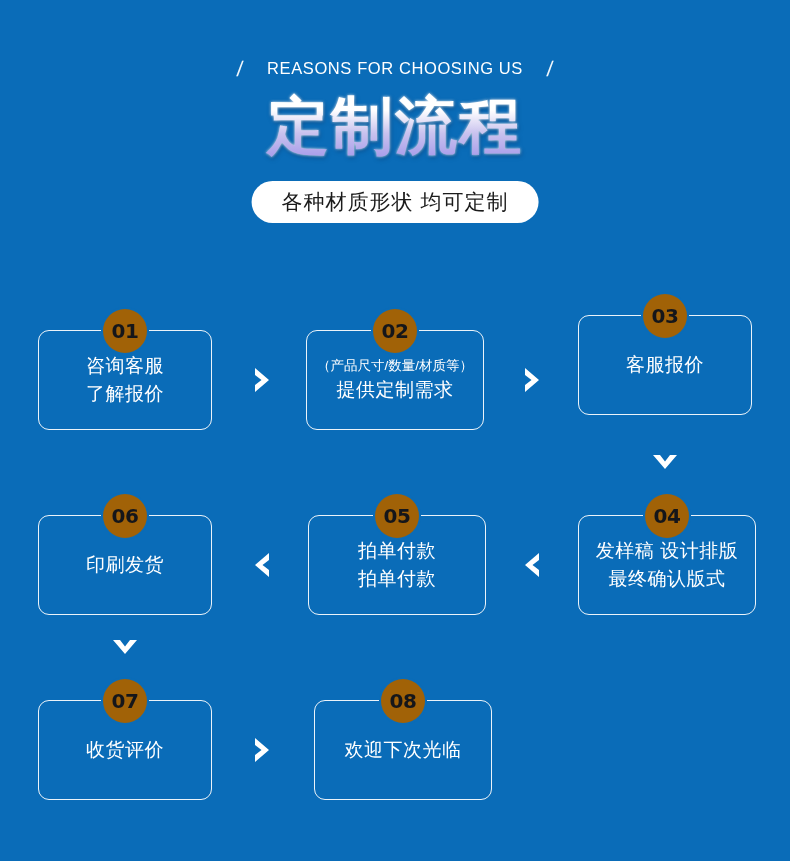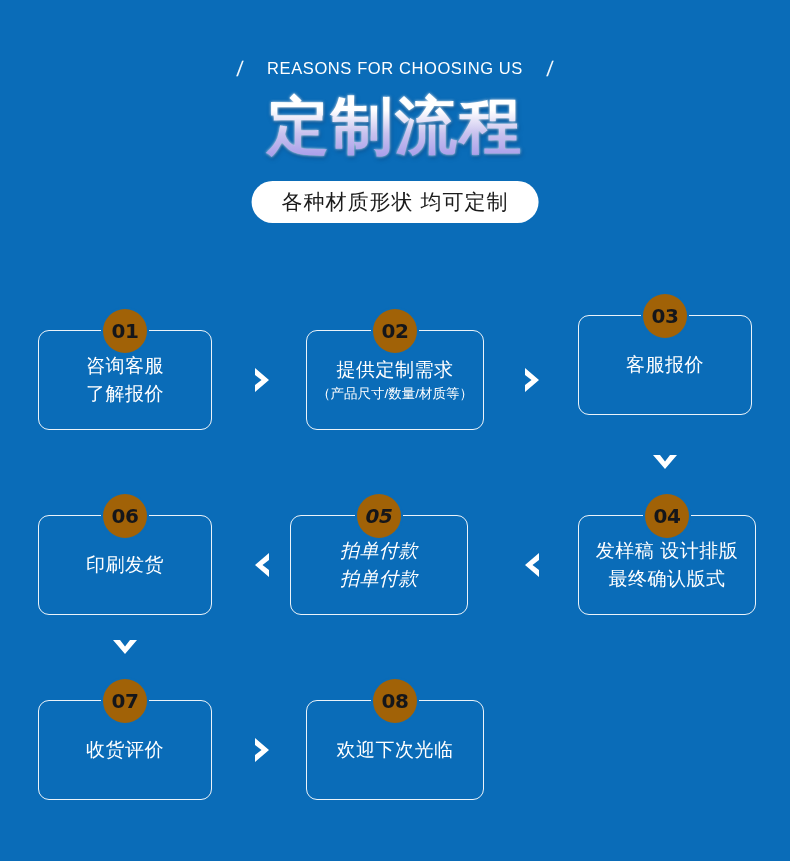--- a/index.html
+++ b/index.html
@@ -207,25 +207,25 @@
   }
 
   .arrow svg { display: block; }
 
   
   #step-01 { left: 38px;  top: 330px; }
   #step-02 { left: 306px; top: 330px; padding-left: 46px; }
   #step-03 { left: 578px; top: 315px; }
 
   #step-04 { left: 578px; top: 515px; }
-  #step-05 { left: 290px; top: 515px; font-style: italic; }
+  #step-05 { left: 308px; top: 515px; }
   #step-06 { left: 38px;  top: 515px; }
 
   #step-07 { left: 38px;  top: 700px; }
-  #step-08 { left: 306px; top: 700px; padding-left: 44px; }
+  #step-08 { left: 314px; top: 700px; padding-left: 44px; }
 
   #arrow-1-2 { left: 247px; top: 365px; }
   #arrow-2-3 { left: 517px; top: 365px; }
   #arrow-3-4 { left: 650px; top: 447px; }
   #arrow-4-5 { left: 517px; top: 550px; }
   #arrow-5-6 { left: 247px; top: 550px; }
   #arrow-6-7 { left: 110px; top: 632px; }
   #arrow-7-8 { left: 247px; top: 735px; }
 </style>
 </head>
@@ -261,22 +261,22 @@
         <div class="step-line">了解报价</div>
       </div>
     </div>
 
     <div class="step wide" id="step-02">
       <div class="badge-mask"></div>
       <div class="badge">
         <span class="badge-num">02</span>
       </div>
       <div class="step-body">
+        <div class="step-line sub">（产品尺寸/数量/材质等）</div>
         <div class="step-line">提供定制需求</div>
-        <div class="step-line sub">（产品尺寸/数量/材质等）</div>
       </div>
     </div>
 
     <div class="step" id="step-03">
       <div class="badge-mask"></div>
       <div class="badge">
         <span class="badge-num">03</span>
       </div>
       <div class="step-body">
         <div class="step-line">客服报价</div>

